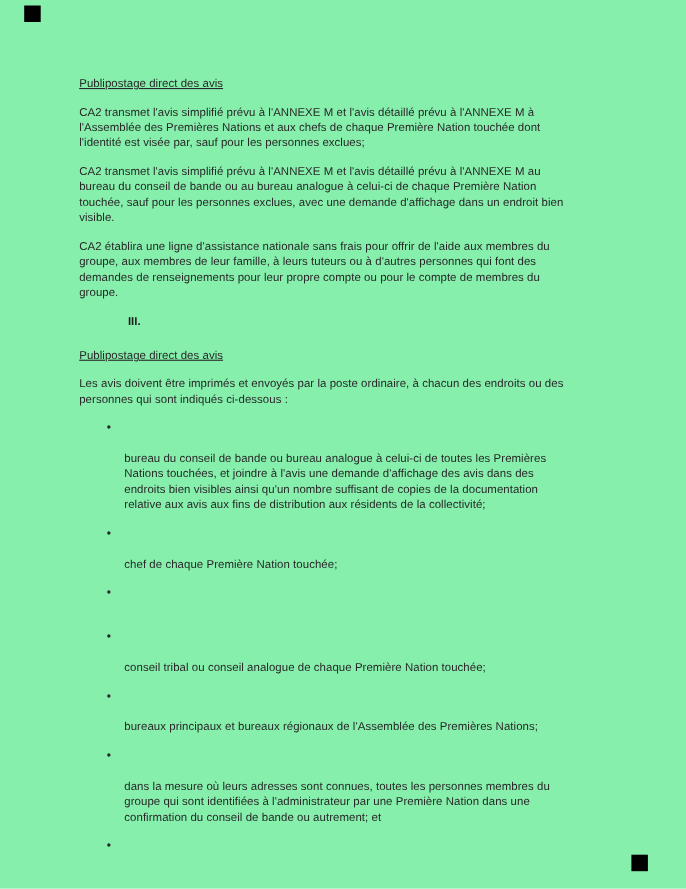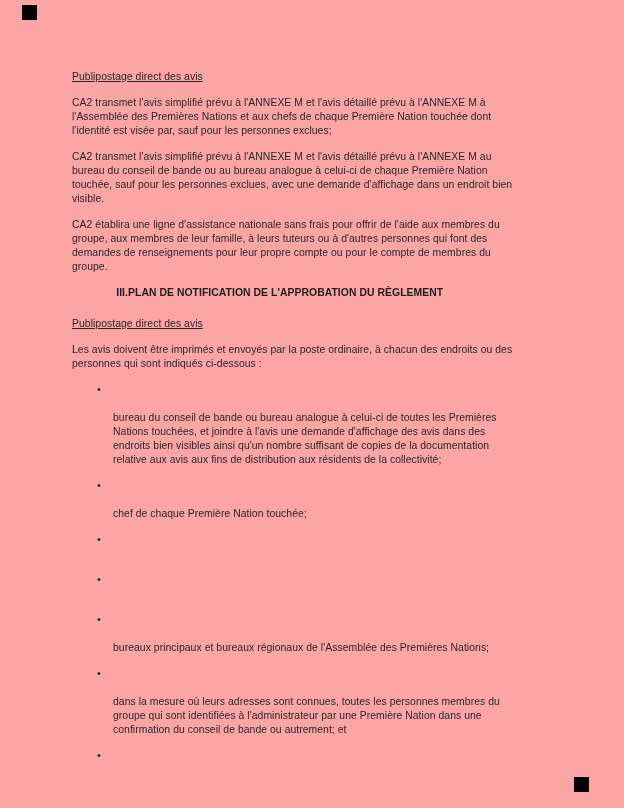--- a/index.html
+++ b/index.html
@@ -1,20 +1,20 @@
 <!DOCTYPE html>
 <html><head>
 <meta charset="utf-8">
 <style>
   html, body { margin: 0; padding: 0; background: #ffffff; }
   .page {
     position: relative;
     width: 624px;
     height: 808px;
-    background: #fca5a5;
+    background: #86efac;
     overflow: hidden;
     font-family: "Liberation Sans", sans-serif;
     color: #282828;
   }
   .corner-mark {
     position: absolute;
     width: 15px;
     height: 15px;
     background: #000000;
   }
@@ -93,21 +93,20 @@
 visible.</p>
 
 
     <p class="para">CA2 établira une ligne d'assistance nationale sans frais pour offrir de l'aide aux membres du
 groupe, aux membres de leur famille, à leurs tuteurs ou à d'autres personnes qui font des
 demandes de renseignements pour leur propre compte ou pour le compte de membres du
 groupe.</p>
 
     <div class="section-heading">
       <span class="section-no">III.</span>
-      <span class="section-title">PLAN DE NOTIFICATION DE L'APPROBATION DU RÈGLEMENT</span>
     </div>
 
     <h2 class="doc-heading">Publipostage direct des avis</h2>
 
     <p class="para">Les avis doivent être imprimés et envoyés par la poste ordinaire, à chacun des endroits ou des
 personnes qui sont indiqués ci-dessous :</p>
 
     <ul class="bullet-list">
       <li class="bullet-item">
         <span class="bullet-marker">•</span>
@@ -118,20 +117,21 @@
       </li>
       <li class="bullet-item">
         <span class="bullet-marker">•</span>
         <span>chef de chaque Première Nation touchée;</span>
       </li>
       <li class="bullet-item">
         <span class="bullet-marker">•</span>
       </li>
       <li class="bullet-item">
         <span class="bullet-marker">•</span>
+        <span>conseil tribal ou conseil analogue de chaque Première Nation touchée;</span>
       </li>
       <li class="bullet-item">
         <span class="bullet-marker">•</span>
         <span>bureaux principaux et bureaux régionaux de l'Assemblée des Premières Nations;</span>
       </li>
       <li class="bullet-item">
         <span class="bullet-marker">•</span>
         <span>dans la mesure où leurs adresses sont connues, toutes les personnes membres du
 groupe qui sont identifiées à l'administrateur par une Première Nation dans une
 confirmation du conseil de bande ou autrement; et</span>

